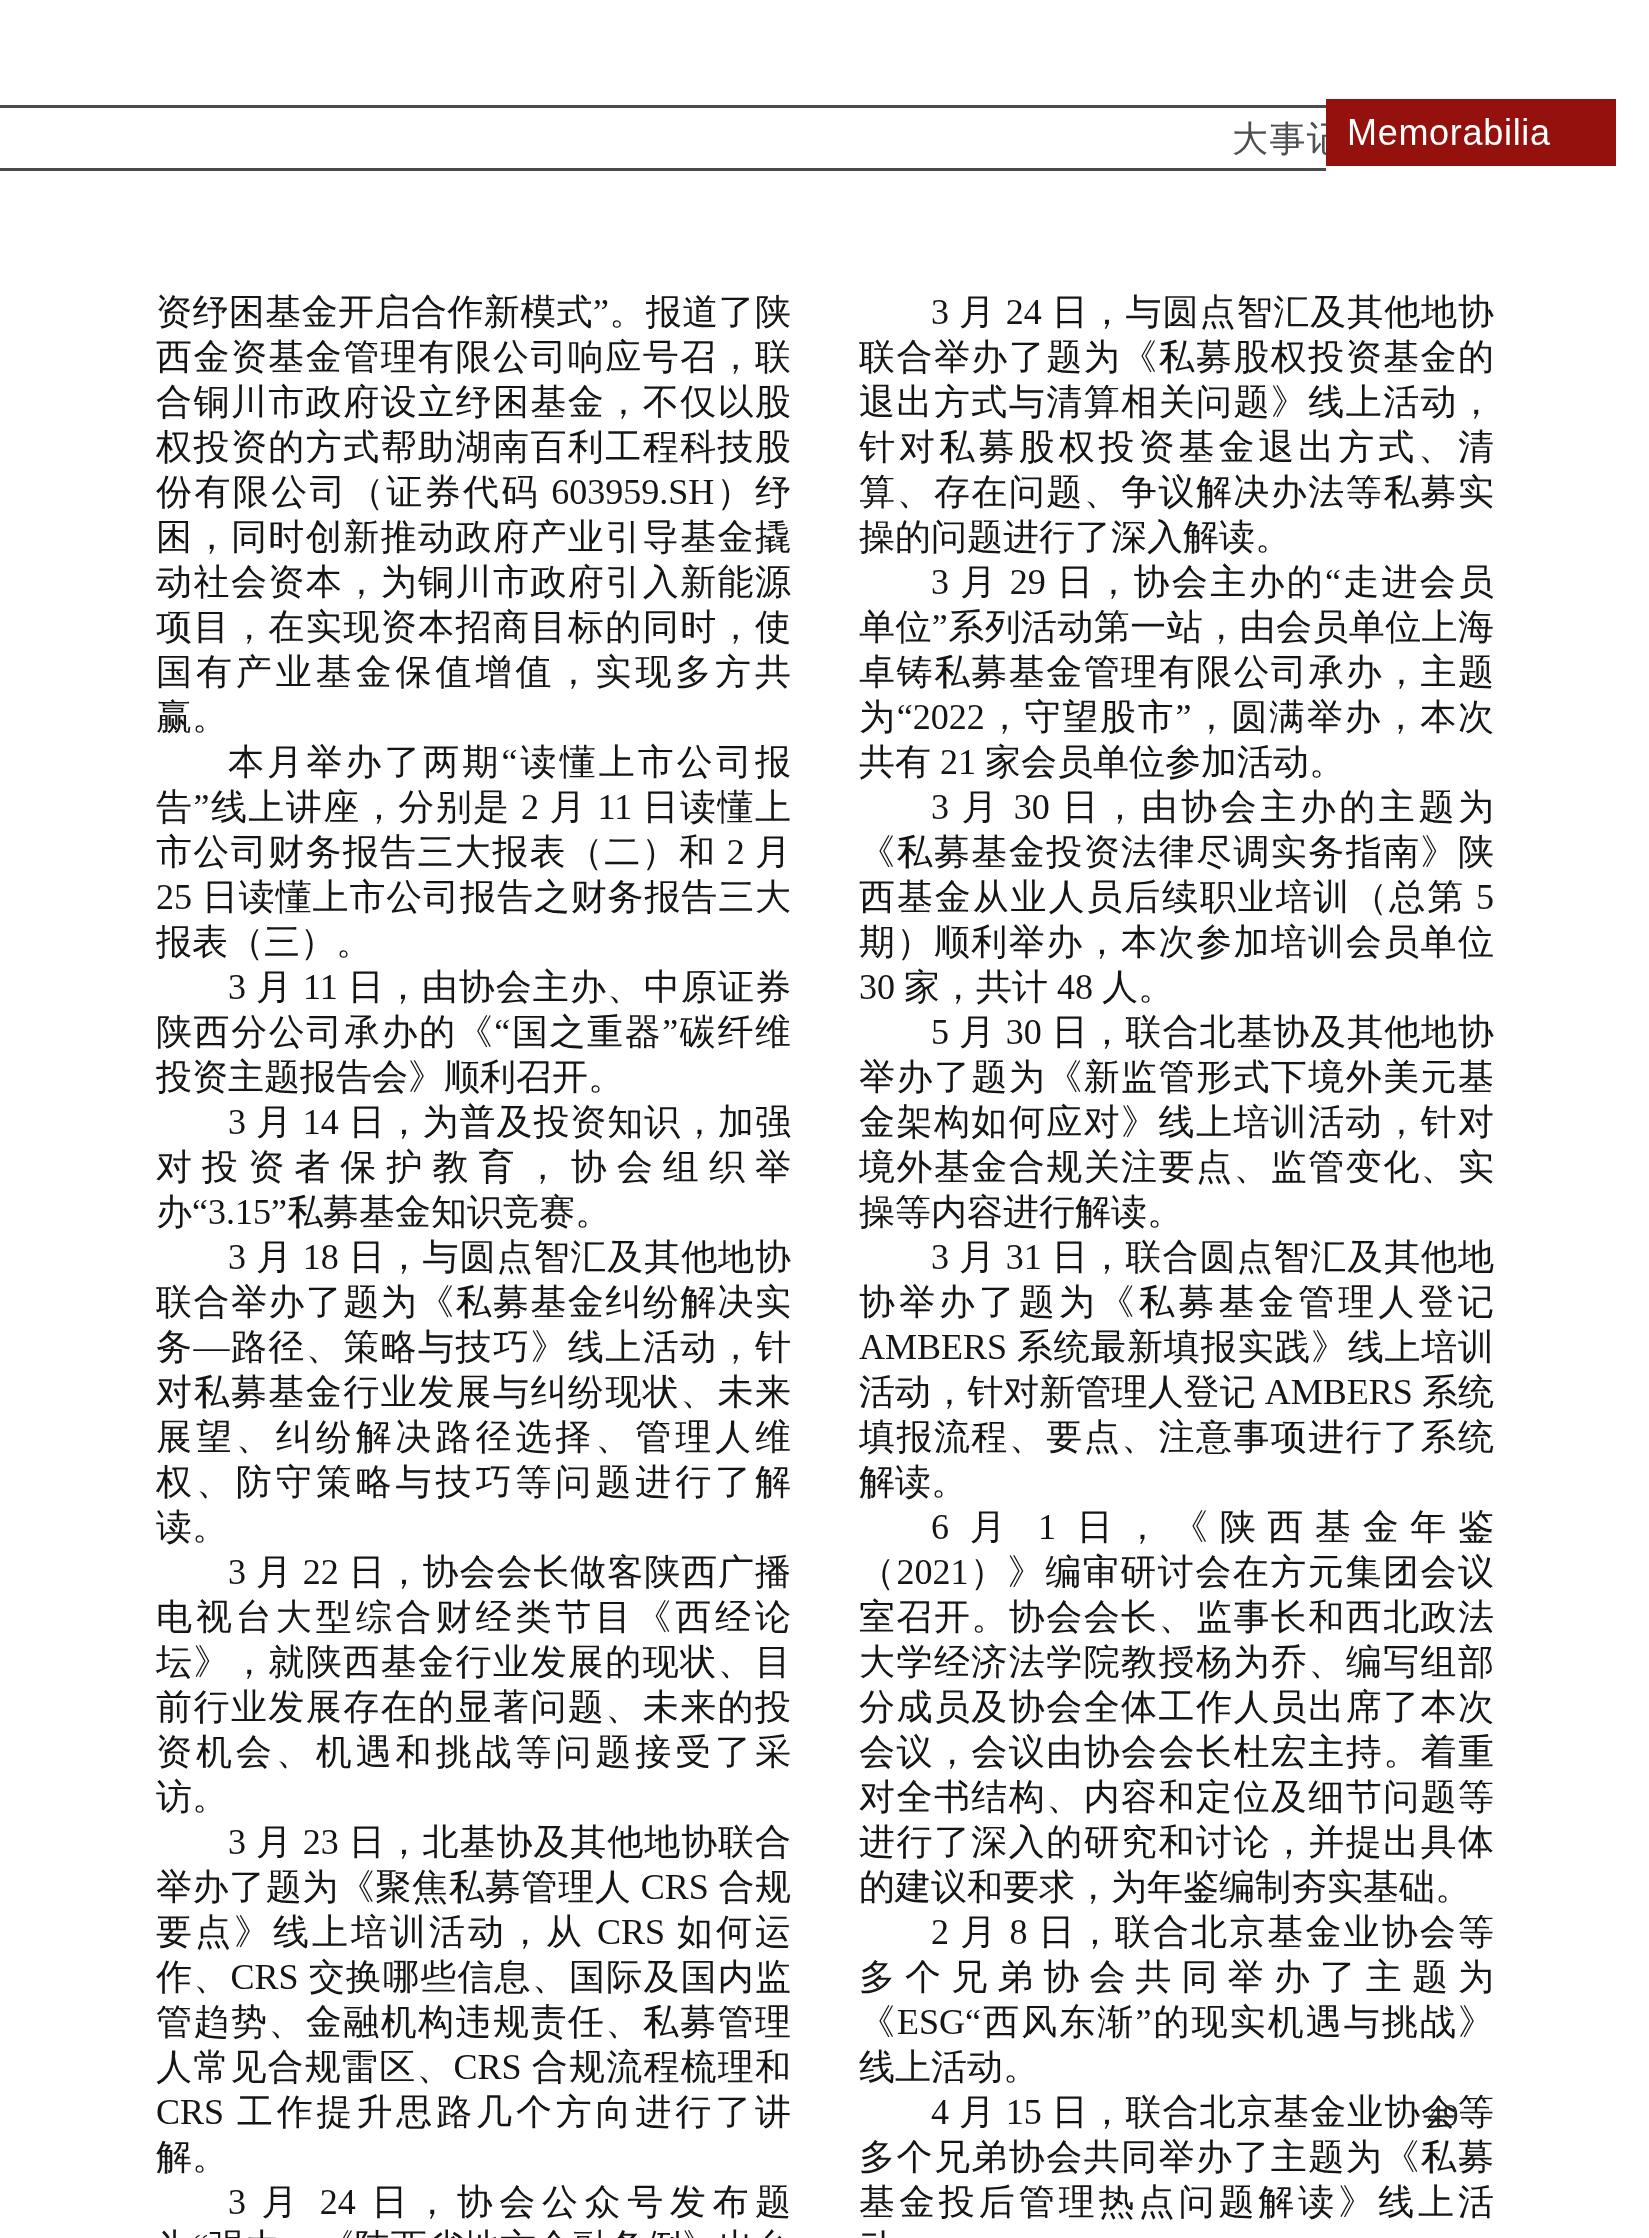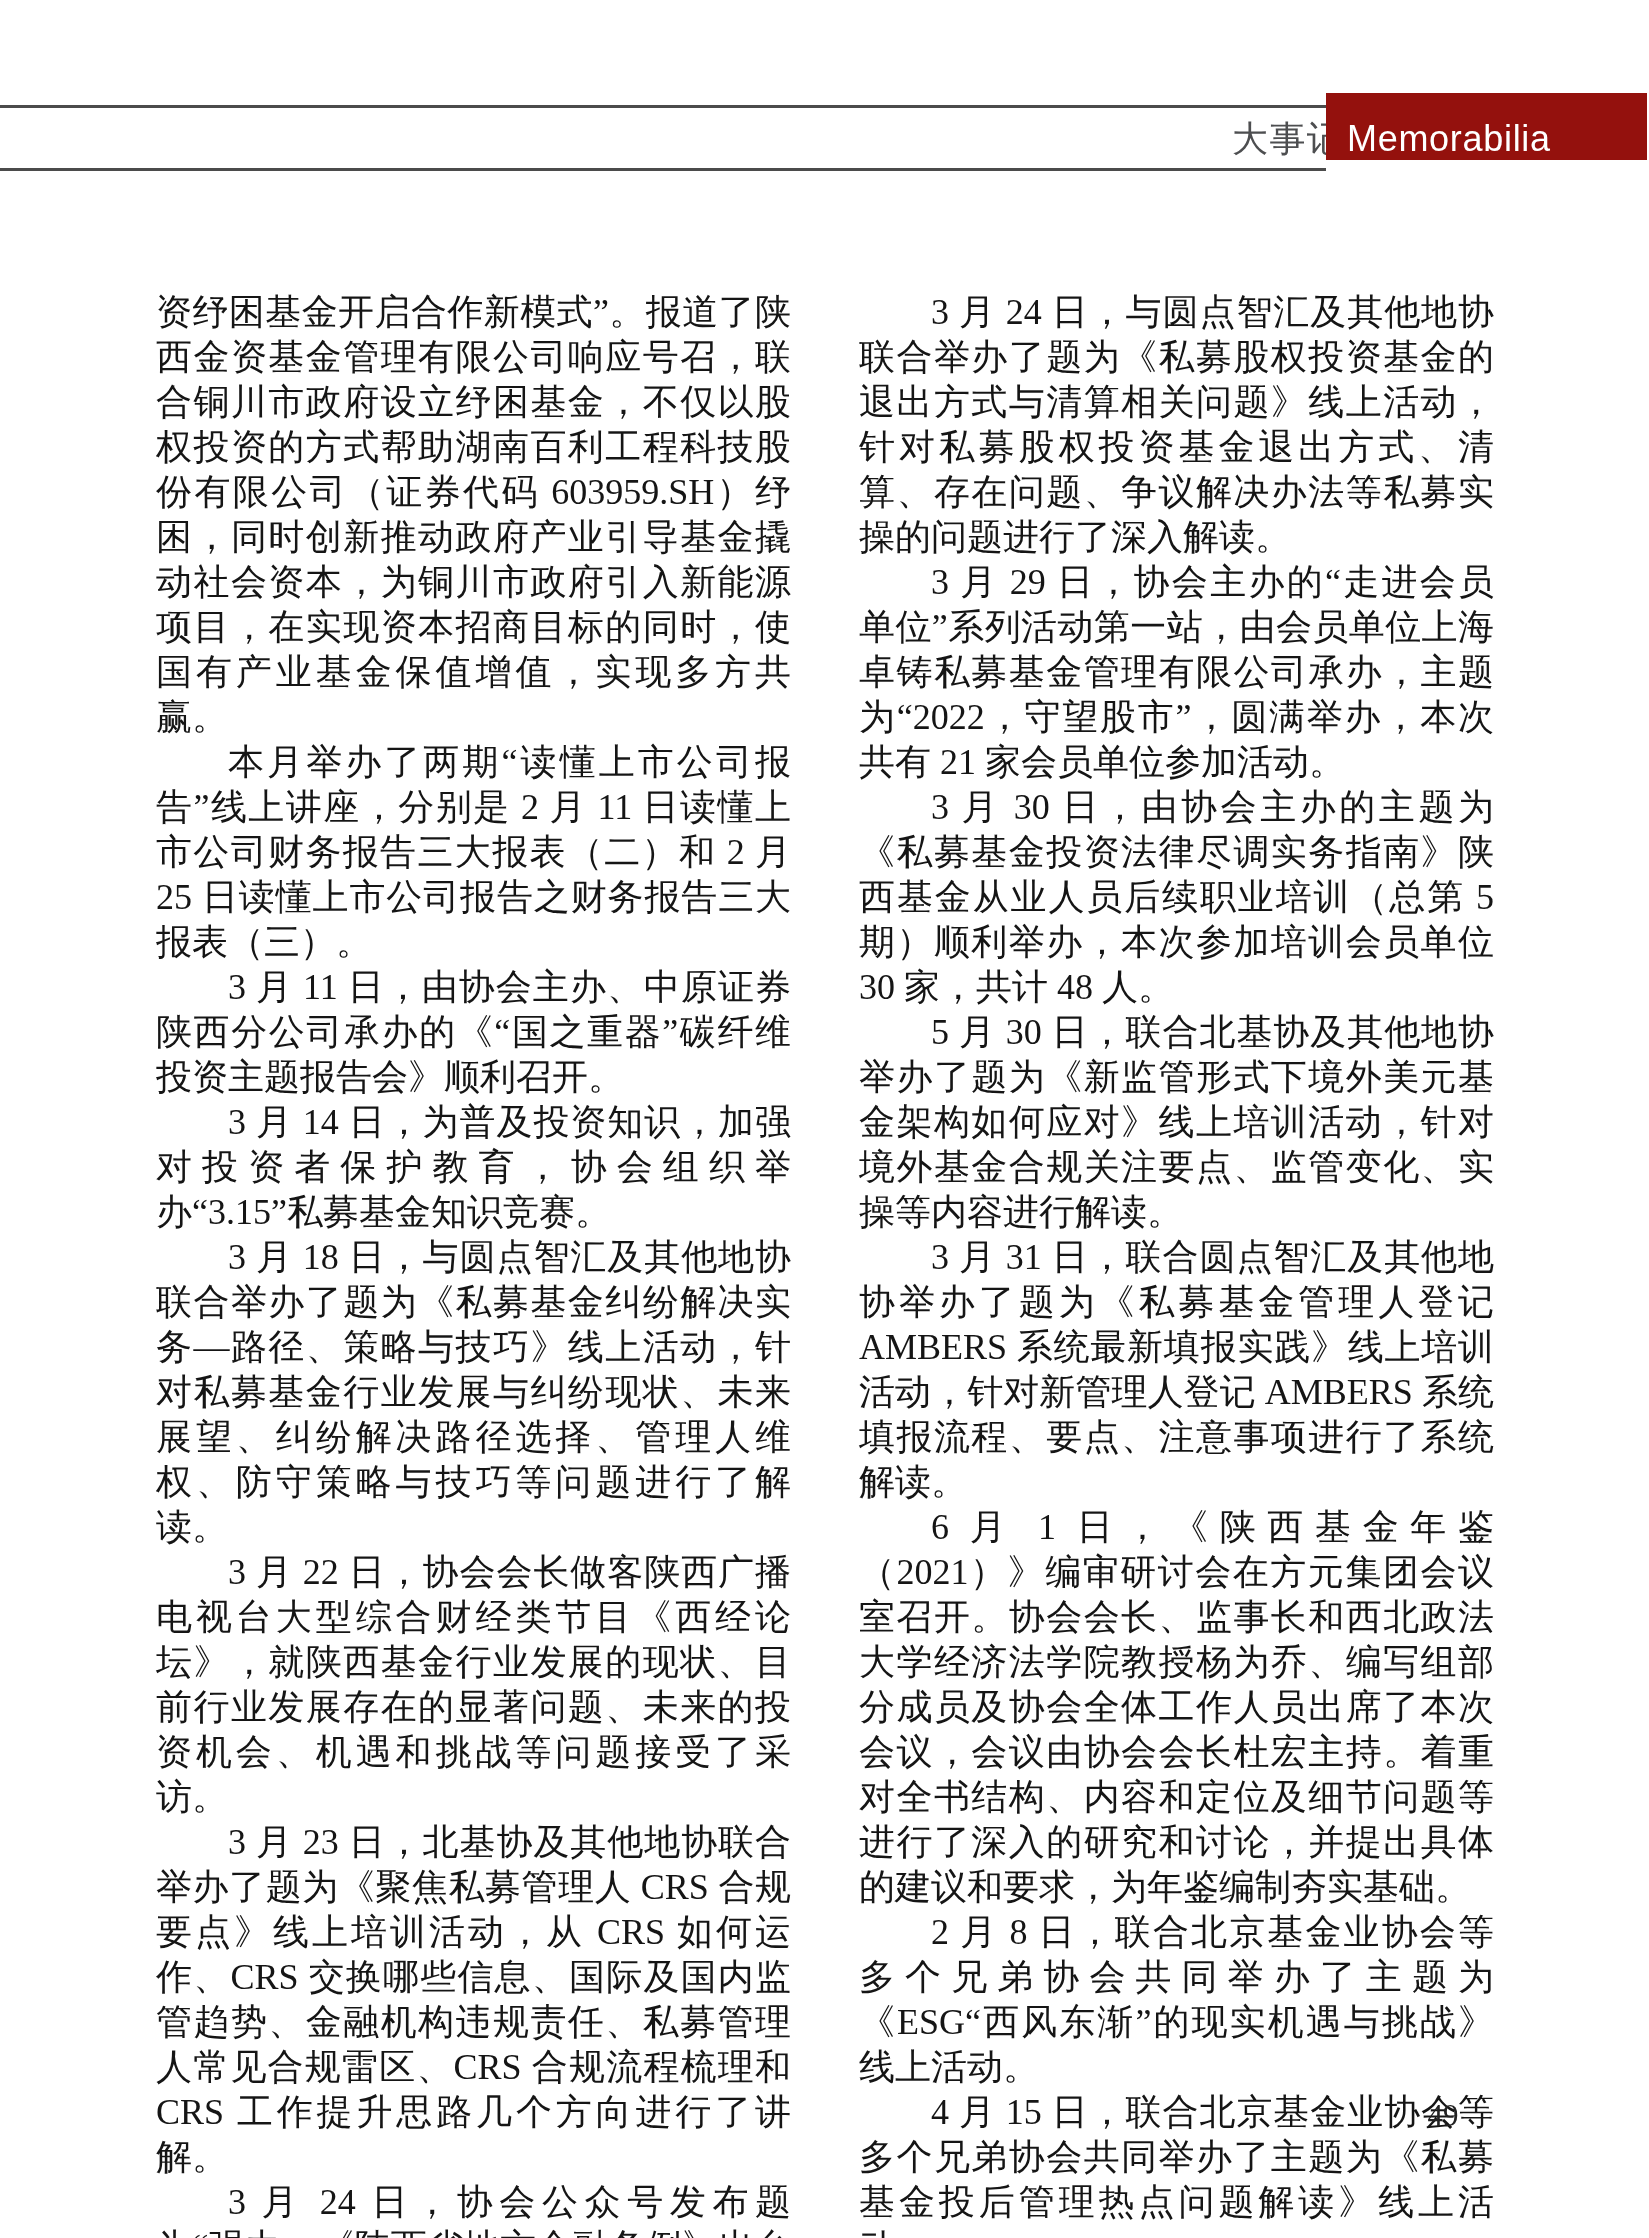--- a/index.html
+++ b/index.html
@@ -18,23 +18,23 @@
   .rule{position:absolute;left:0;height:3.3px;background:var(--rule);}
   .rule-top{top:105px;width:1326px;}
   .rule-bottom{top:168px;width:1326px;}
   .header-cn{
     position:absolute;top:120px;right:338px;
     font-family:"Liberation Sans","DejaVu Sans",sans-serif;
     font-size:36px;line-height:37px;color:var(--header-text);
     letter-spacing:1.3px;white-space:nowrap;
   }
   .badge{
-    position:absolute;left:1326px;top:93px;width:321px;height:67px;
+    position:absolute;left:1326px;top:99px;width:290px;height:67px;
     background:var(--accent);
-    display:flex;align-items:flex-end;
+    display:flex;align-items:center;
     box-sizing:border-box;padding-left:21px;
   }
   .badge span{
     font-family:"Liberation Sans","DejaVu Sans",sans-serif;
     font-size:36px;color:#ffffff;letter-spacing:0.7px;
   }
   .col{
     position:absolute;top:290px;width:635px;
     font-size:36px;line-height:45px;
     text-align:justify;text-justify:inter-ideograph;

